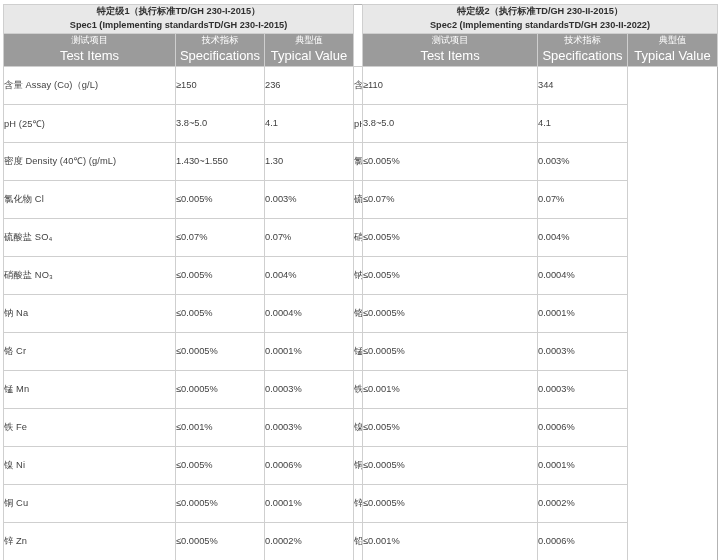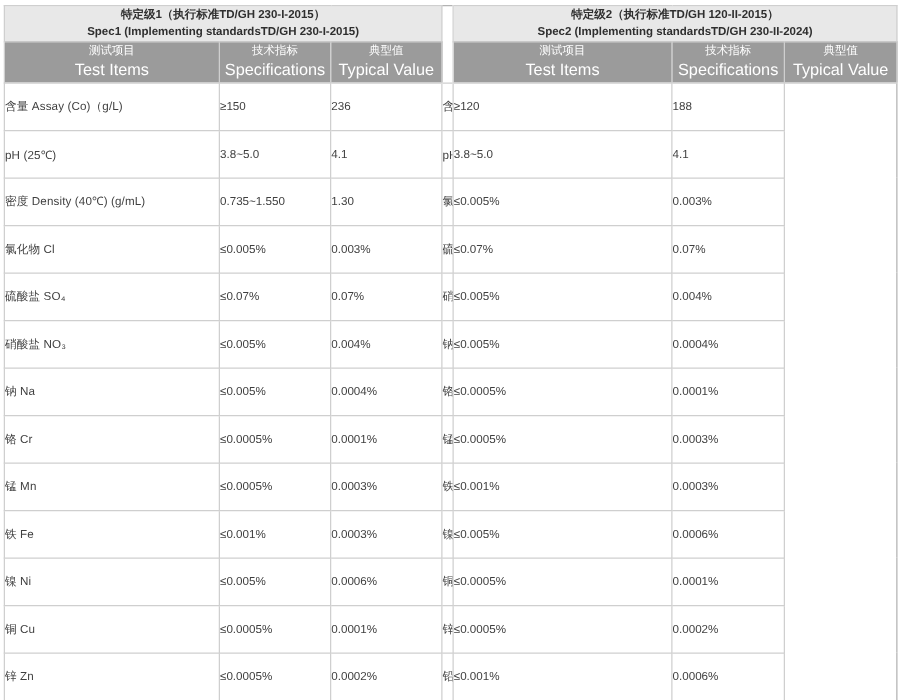--- a/index.html
+++ b/index.html
@@ -90,22 +90,22 @@
       <col style="width:90px">
     </colgroup>
     <thead>
       <tr>
         <td class="grp-head" colspan="3">
           <span class="l1">特定级1（执行标准TD/GH 230-I-2015）</span>
           <span class="l2">Spec1 (Implementing standardsTD/GH 230-I-2015)</span>
         </td>
         <td class="mid-gap" rowspan="16"></td>
         <td class="grp-head" colspan="3">
-          <span class="l1">特定级2（执行标准TD/GH 120-II-2015）</span>
-          <span class="l2">Spec2 (Implementing standardsTD/GH 230-II-2024)</span>
+          <span class="l1">特定级2（执行标准TD/GH 230-II-2015）</span>
+          <span class="l2">Spec2 (Implementing standardsTD/GH 230-II-2022)</span>
         </td>
       </tr>
       <tr>
         <th class="col-head">
           <span class="cn">测试项目</span>
           <span class="en">Test Items</span>
         </th>
         <th class="col-head">
           <span class="cn">技术指标</span>
           <span class="en">Specifications</span>
@@ -127,34 +127,34 @@
           <span class="en">Typical Value</span>
         </th>
       </tr>
     </thead>
     <tbody>
       <tr>
         <td class="cell nm">含量 Assay (Co)（g/L)</td>
         <td class="cell">≥150</td>
         <td class="cell">236</td>
         <td class="cell nm">含量 Assay (Co)（g/L)</td>
-        <td class="cell">≥120</td>
-        <td class="cell">188</td>
+        <td class="cell">≥110</td>
+        <td class="cell">344</td>
       </tr>
       <tr>
         <td class="cell nm">pH (25℃)</td>
         <td class="cell">3.8~5.0</td>
         <td class="cell">4.1</td>
         <td class="cell nm">pH (25℃)</td>
         <td class="cell">3.8~5.0</td>
         <td class="cell">4.1</td>
       </tr>
       <tr>
         <td class="cell nm">密度 Density (40℃) (g/mL)</td>
-        <td class="cell">0.735~1.550</td>
+        <td class="cell">1.430~1.550</td>
         <td class="cell">1.30</td>
         <td class="cell nm">氯化物 Cl</td>
         <td class="cell">≤0.005%</td>
         <td class="cell">0.003%</td>
       </tr>
       <tr>
         <td class="cell nm">氯化物 Cl</td>
         <td class="cell">≤0.005%</td>
         <td class="cell">0.003%</td>
         <td class="cell nm">硫酸盐 SO₄</td>

